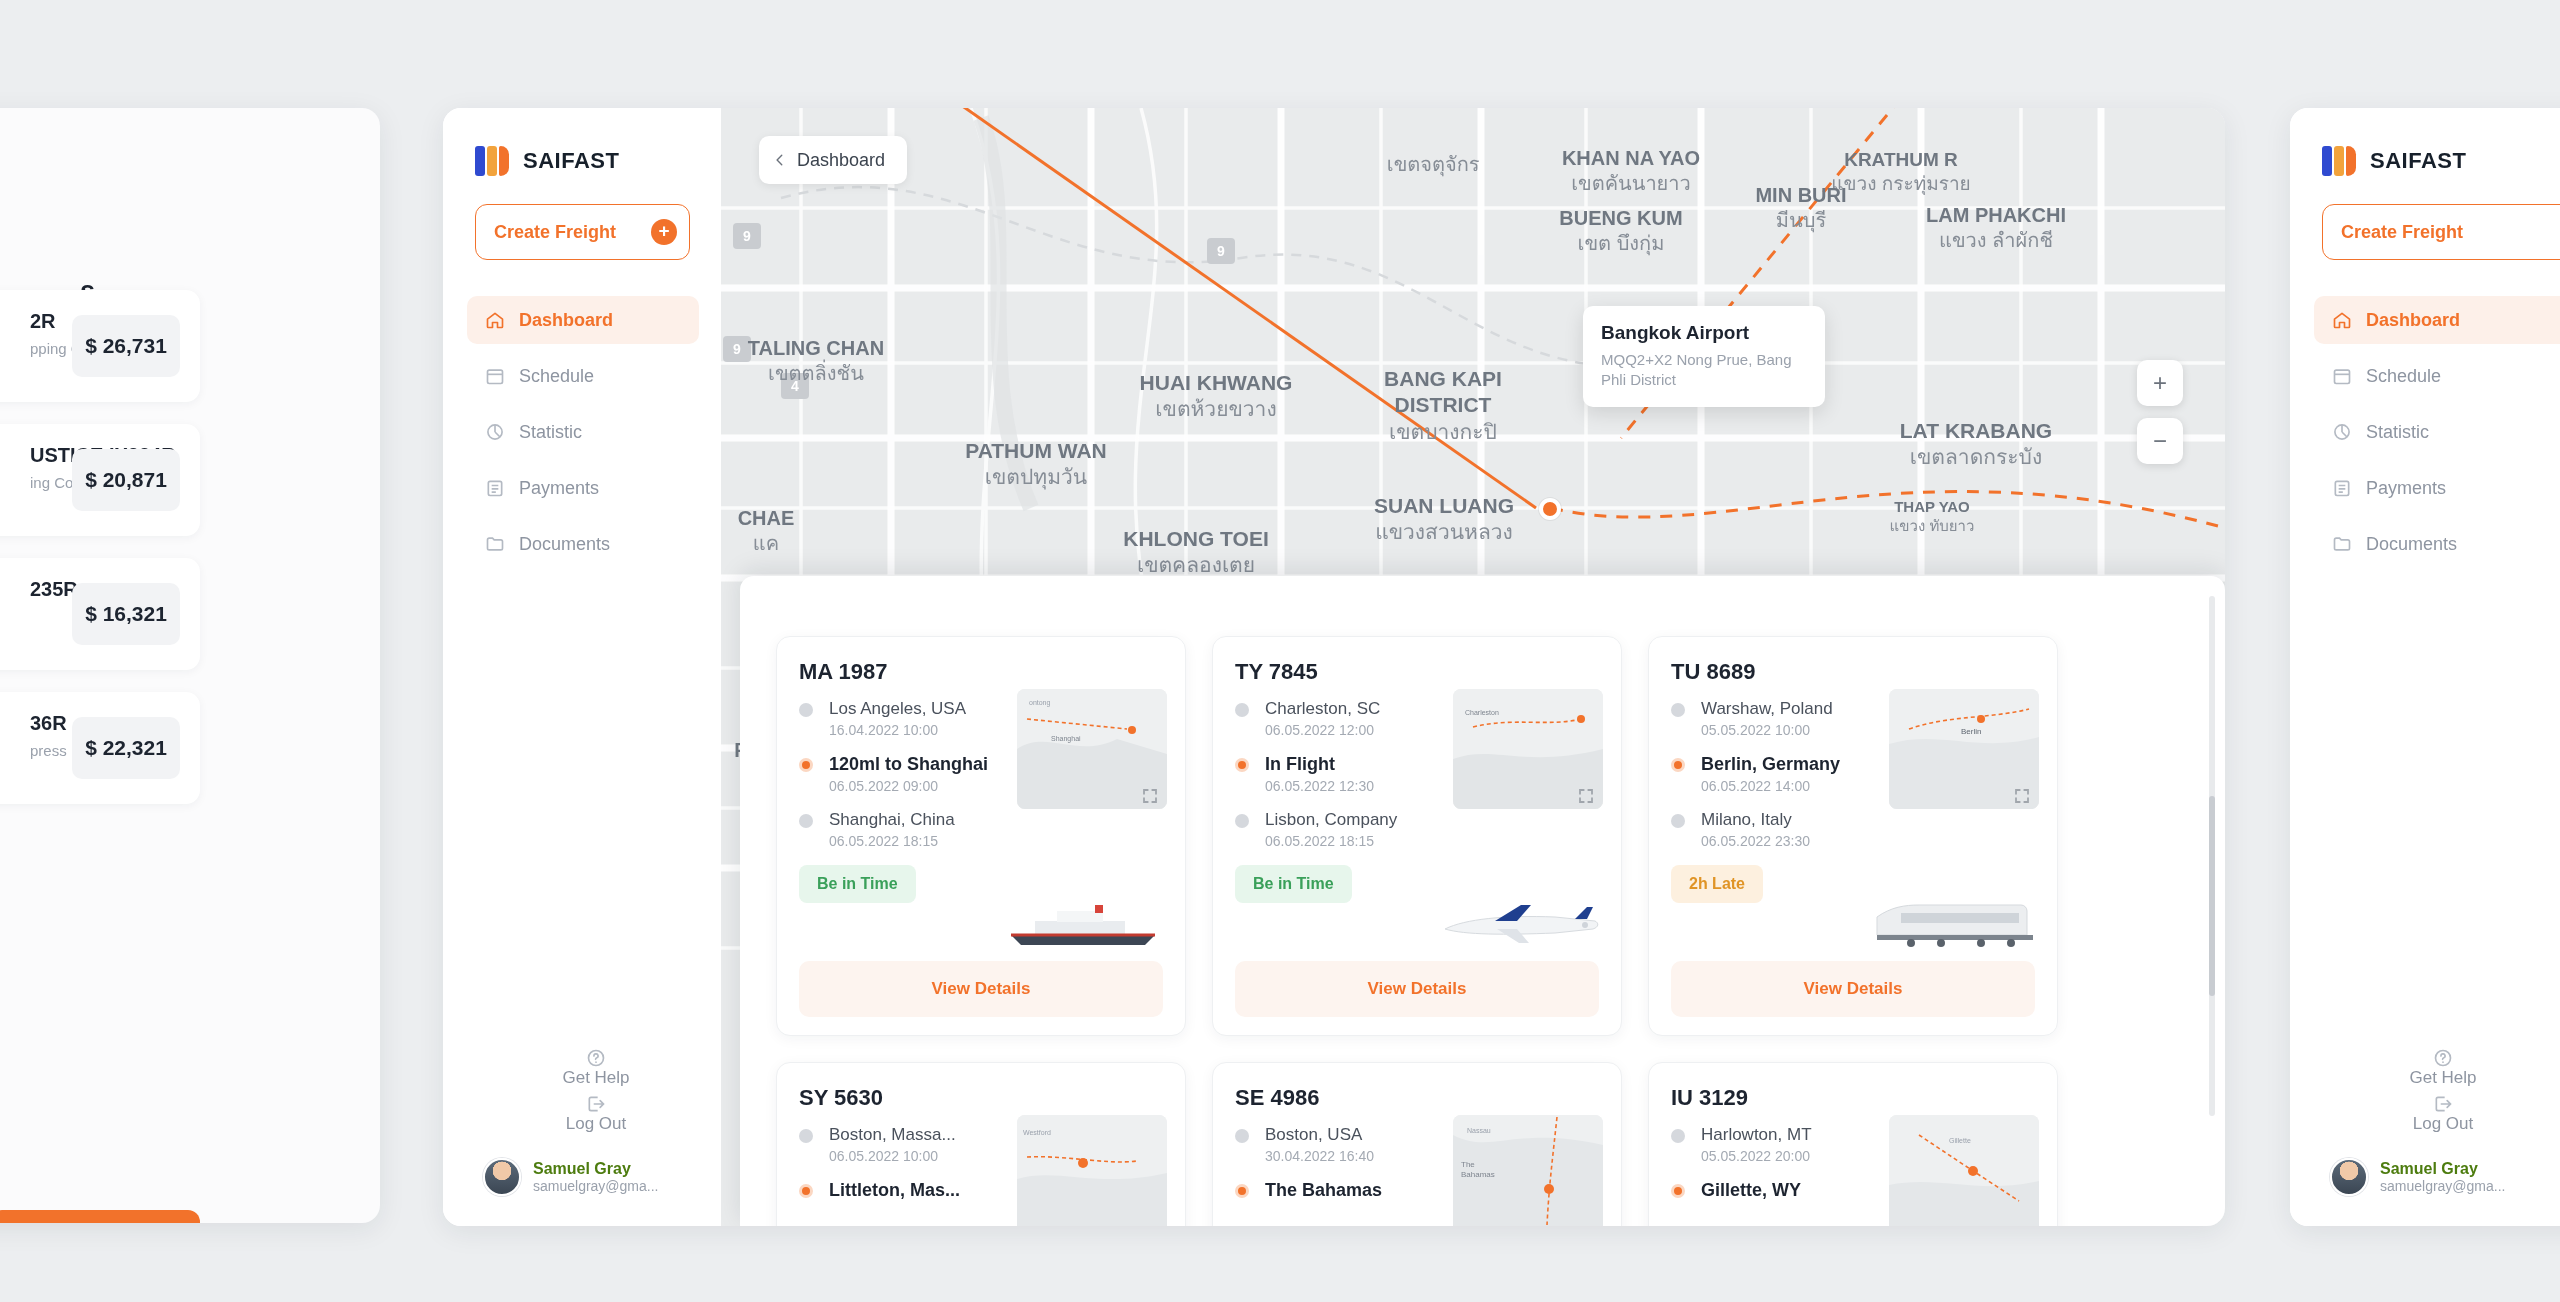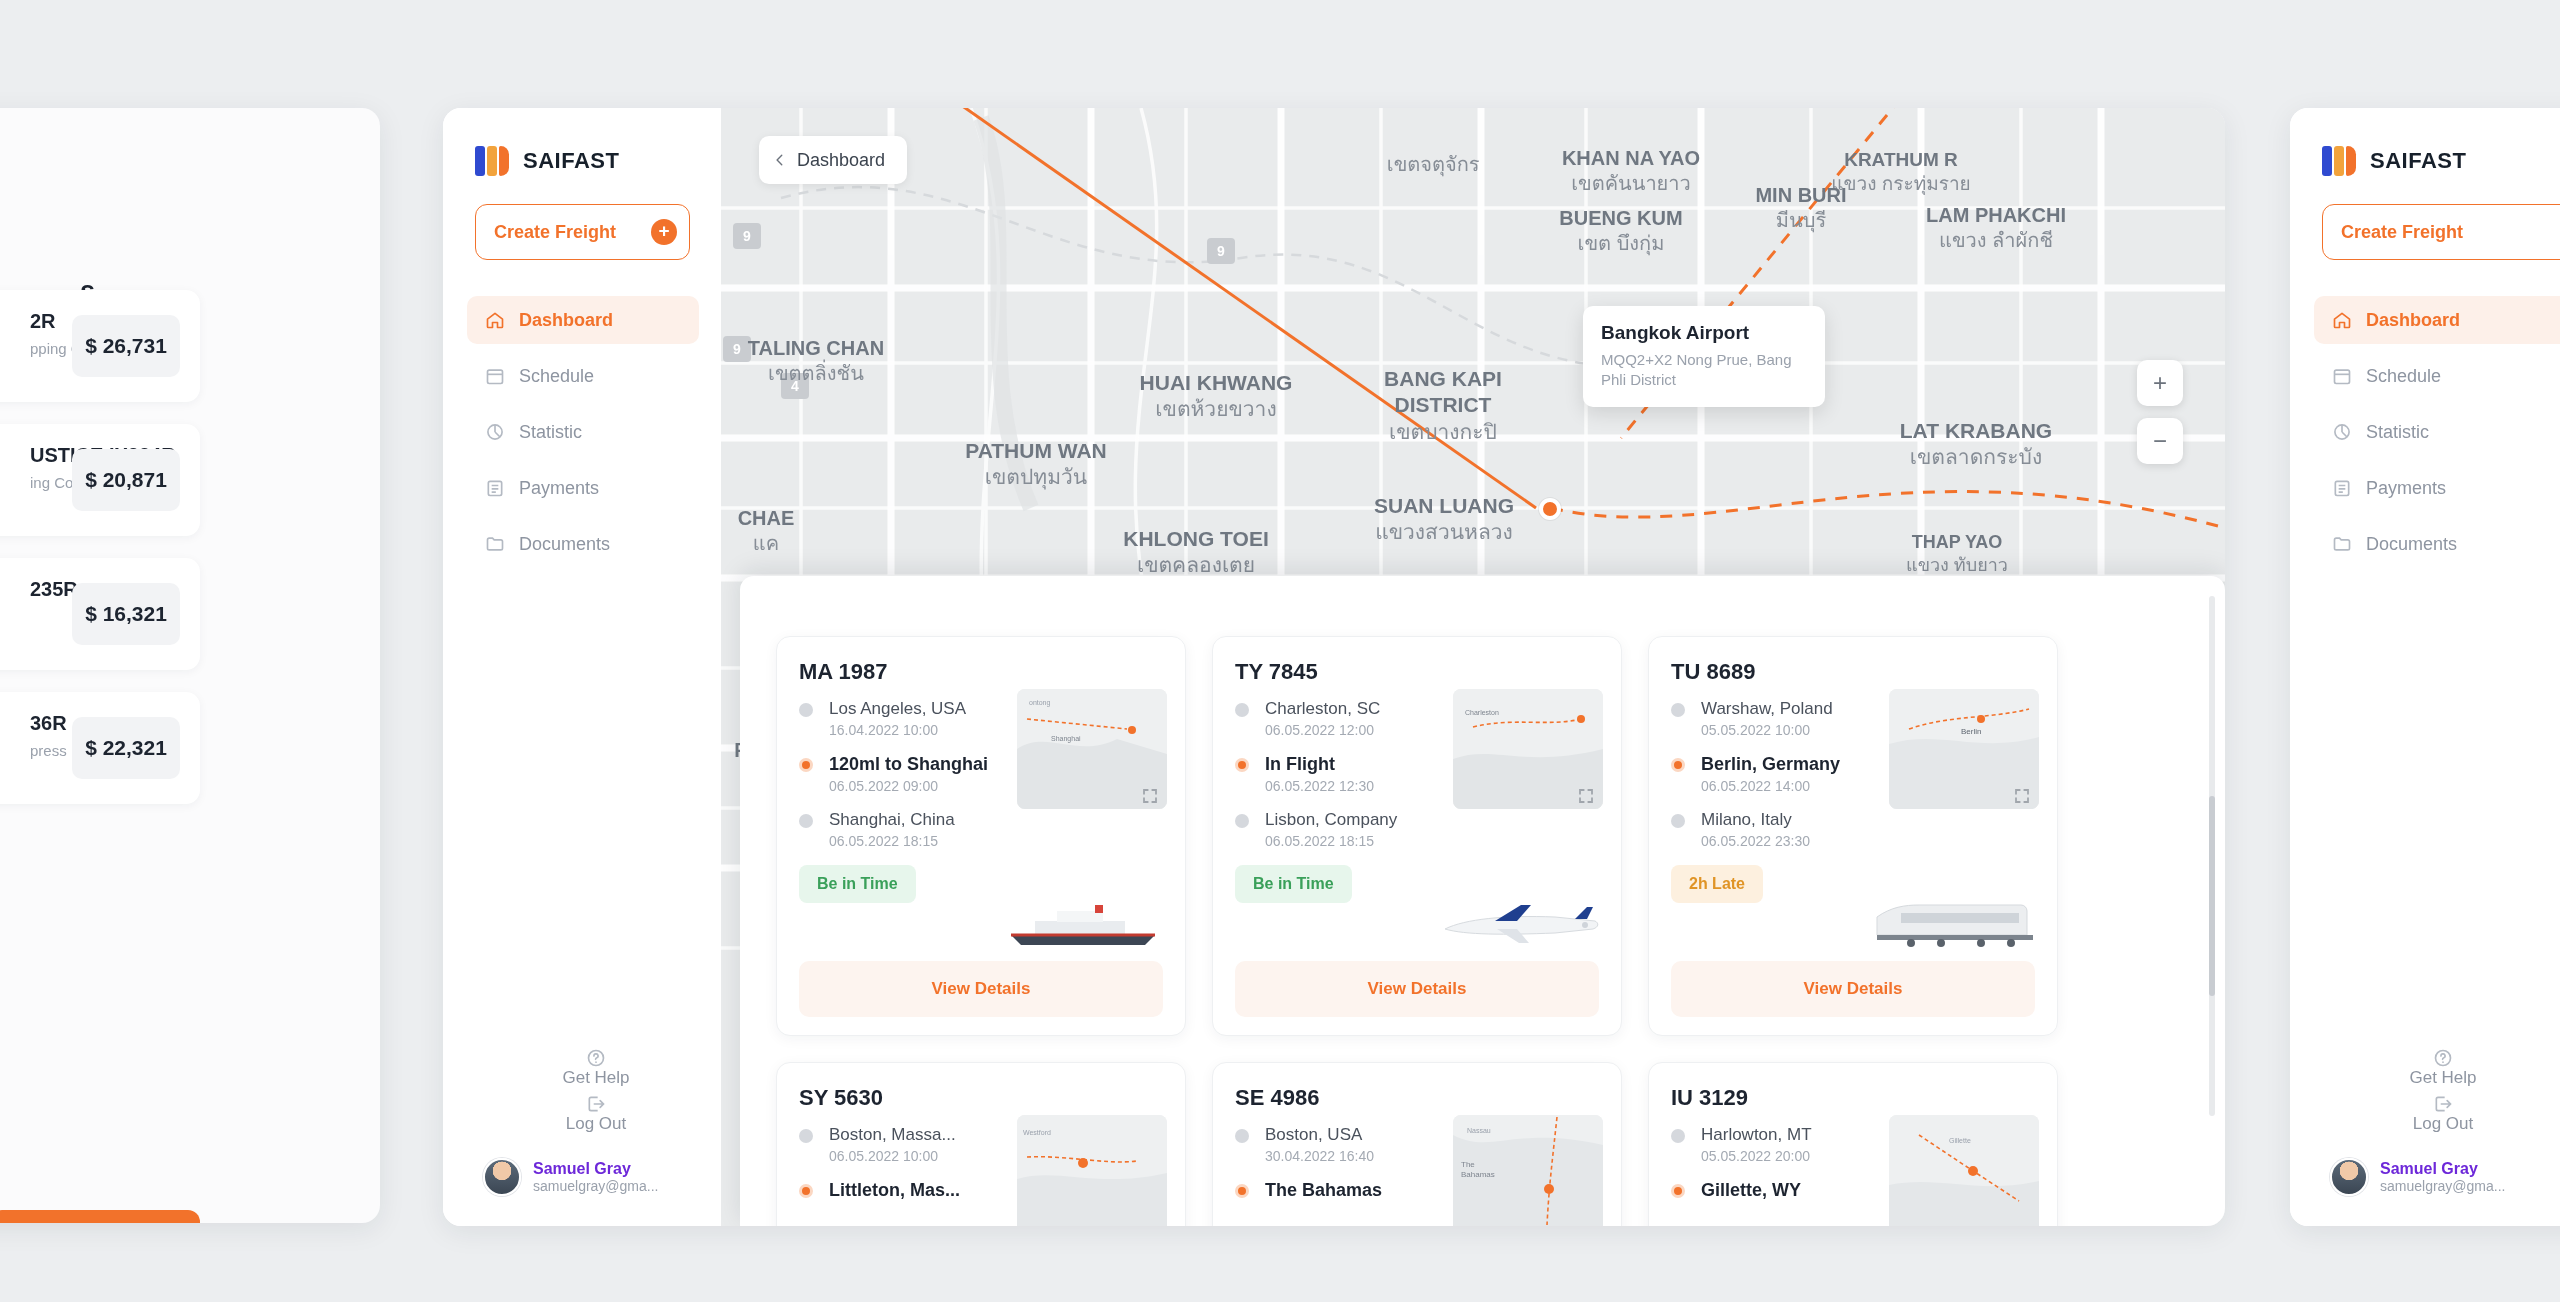--- a/index.html
+++ b/index.html
@@ -86,21 +86,21 @@
   .nav-ic { width: 20px; height: 20px; display:block; flex: 0 0 20px; }
 
   .foot { position:absolute; left: 24px; bottom: 30px; width: 240px; }
   .foot-item { height: 46px; display:flex; align-items:center; padding-left: 18px; color:#8e95a1; font-size:17px; cursor:pointer;flex-direction:column;}
   .user { display:flex; align-items:center; gap: 12px; padding-left: 16px; margin-top: 18px;}
   .avatar {
     width: 38px; height: 38px; border-radius: 50%;
     background: radial-gradient(circle at 50% 32%, #f0c9a8 0 32%, transparent 33%), linear-gradient(#5c6b7a,#3b4653);
     border: 2px solid #fff; box-shadow: 0 0 0 1px #e3e5e9;
   }
-  .user .nm { font-size:16px; font-weight:700; color:#6d28d9; }
+  .user .nm { font-size:16px; font-weight:700; color:#4d7c0f; }
   .user .em { font-size:14px; color:#9aa1ac; }
 
   
   #map {
     position:absolute; left: 278px; top:0; right:0; bottom:0;
     background: #e9ebec;
     overflow:hidden;
   }
   #map .roadlayer { position:absolute; inset:0; }
   .map-label { position:absolute; color:#6f7781; font-weight:700; text-align:center; line-height:1.25; pointer-events:none;}
@@ -376,21 +376,21 @@
       </div>
       <div class="map-label" style="left:1130px; top:310px; width:250px; font-size:21px;">
         <span>LAT KRABANG</span><br><span class="th">เขตลาดกระบัง</span>
       </div>
       <div class="map-label" style="left:200px; top:330px; width:230px; font-size:21px;">
         <span>PATHUM WAN</span><br><span class="th">เขตปทุมวัน</span>
       </div>
       <div class="map-label" style="left:603px; top:385px; width:240px; font-size:21px;">
         <span>SUAN LUANG</span><br><span class="th">แขวงสวนหลวง</span>
       </div>
-      <div class="map-label" style="left:1136px; top:390px; width:200px; font-size:18px;margin-top:33px;">
+      <div class="map-label" style="left:1111px; top:390px; width:200px; font-size:15px;">
         <span>THAP YAO</span><br><span class="th">แขวง ทับยาว</span>
       </div>
       <div class="map-label" style="left:355px; top:418px; width:240px; font-size:21px;">
         <span>KHLONG TOEI</span><br><span class="th">เขตคลองเตย</span>
       </div>
       <div class="map-label" style="left:690px; top:465px; width:200px; font-size:21px;">
         <span>PRAWET</span><br><span class="th">เขต ประเวศ</span>
       </div>
       <div class="map-label" style="left:700px; top:540px; width:200px; font-size:21px;">
         <span>DOK MAI</span>

